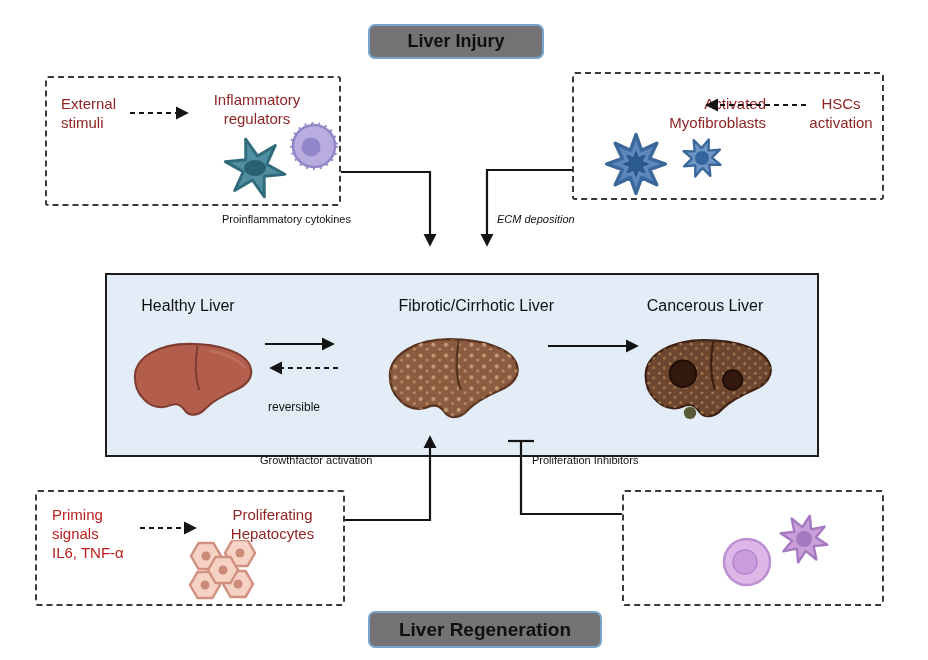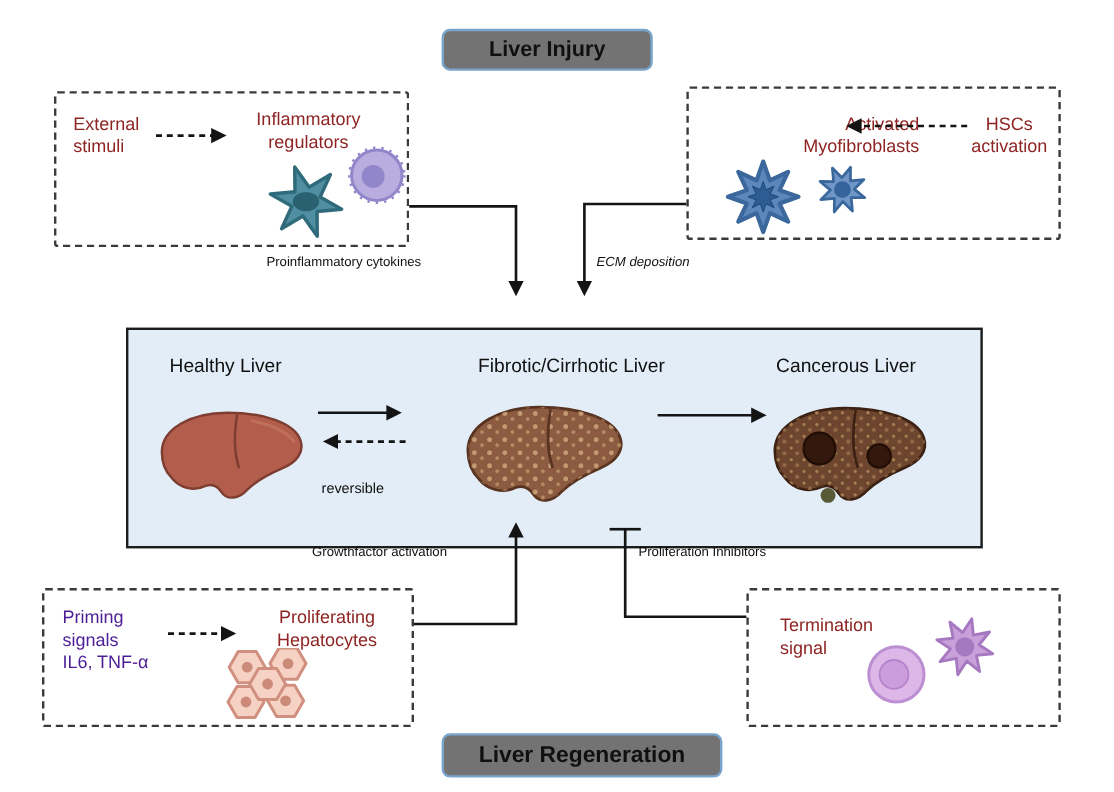--- a/index.html
+++ b/index.html
@@ -5,21 +5,21 @@
   * { margin:0; padding:0; box-sizing:border-box; }
   body { background:#ffffff; font-family:"Liberation Sans", sans-serif; }
   #canvas { position:relative; width:928px; height:660px; background:#ffffff; overflow:hidden; }
   .pill {
     position:absolute; display:flex; align-items:center; justify-content:center;
     background:#737373; border:2px solid #79a5cc; border-radius:7px;
     font-weight:bold; font-size:18px; color:#101010;
   }
   .dashed-box { position:absolute; background:#ffffff; border:2px dashed #3a3a3a; border-radius:3px; }
   .redtext { position:absolute; color:#8e2423; font-size:15px; line-height:1.28; white-space:pre-line; }
-  .pinkish { color:#4c1d95; }
+  .pinkish { color:#b91c1c; }
   .label { position:absolute; color:#101010; font-size:11px; white-space:nowrap; }
   .center-box { position:absolute; background:#e2edf7; border:2px solid #1c1c1c; }
   .liver-name { position:absolute; font-size:16px; color:#101010; text-align:center; white-space:nowrap; }
   .cells { position:absolute; }
   #overlay { position:absolute; left:0; top:0; pointer-events:none; z-index:10; }
   .conn { fill:none; stroke:#141414; stroke-width:2.2; }
   .dash { stroke-dasharray:5 4; }
 </style>
 </head>
 <body>
@@ -127,22 +127,20 @@
         <circle cx="31" cy="16" r="4.5"></circle>
         <circle cx="65" cy="13" r="4.5"></circle>
         <circle cx="30" cy="45" r="4.5"></circle>
         <circle cx="63" cy="44" r="4.5"></circle>
         <circle cx="48" cy="30" r="4.5"></circle>
       </g>
     </svg>
   </div>
 
   <div class="dashed-box" style="left:622px; top:490px; width:262px; height:116px;">
-    <div class="redtext" style="left:26px; top:20px;">Termination
-signal</div>
     <svg class="cells" style="left:85px; top:15px;" width="130" height="88" viewBox="0 0 130 88">
       <g>
         <circle cx="38" cy="55" r="23" fill="#ddb7e8" stroke="#bb8fd2" stroke-width="2.5"></circle>
         <circle cx="36" cy="55" r="12" fill="#cb9ddd" stroke="#b583cc" stroke-width="1.5"></circle>
       </g>
       <g transform="translate(95,32)">
         <polygon points="30,0 13.9,5.7 21.2,21.2 5.7,13.9 0,30 -5.7,13.9 -21.2,21.2 -13.9,5.7 -30,0 -13.9,-5.7 -21.2,-21.2 -5.7,-13.9 0,-30 5.7,-13.9 21.2,-21.2 13.9,-5.7" transform="scale(0.8) rotate(14)" fill="#c9a0da" stroke="#a678bf" stroke-width="3" stroke-linejoin="round"></polygon>
         <circle r="8" fill="#a678bf"></circle>
       </g>
     </svg>

